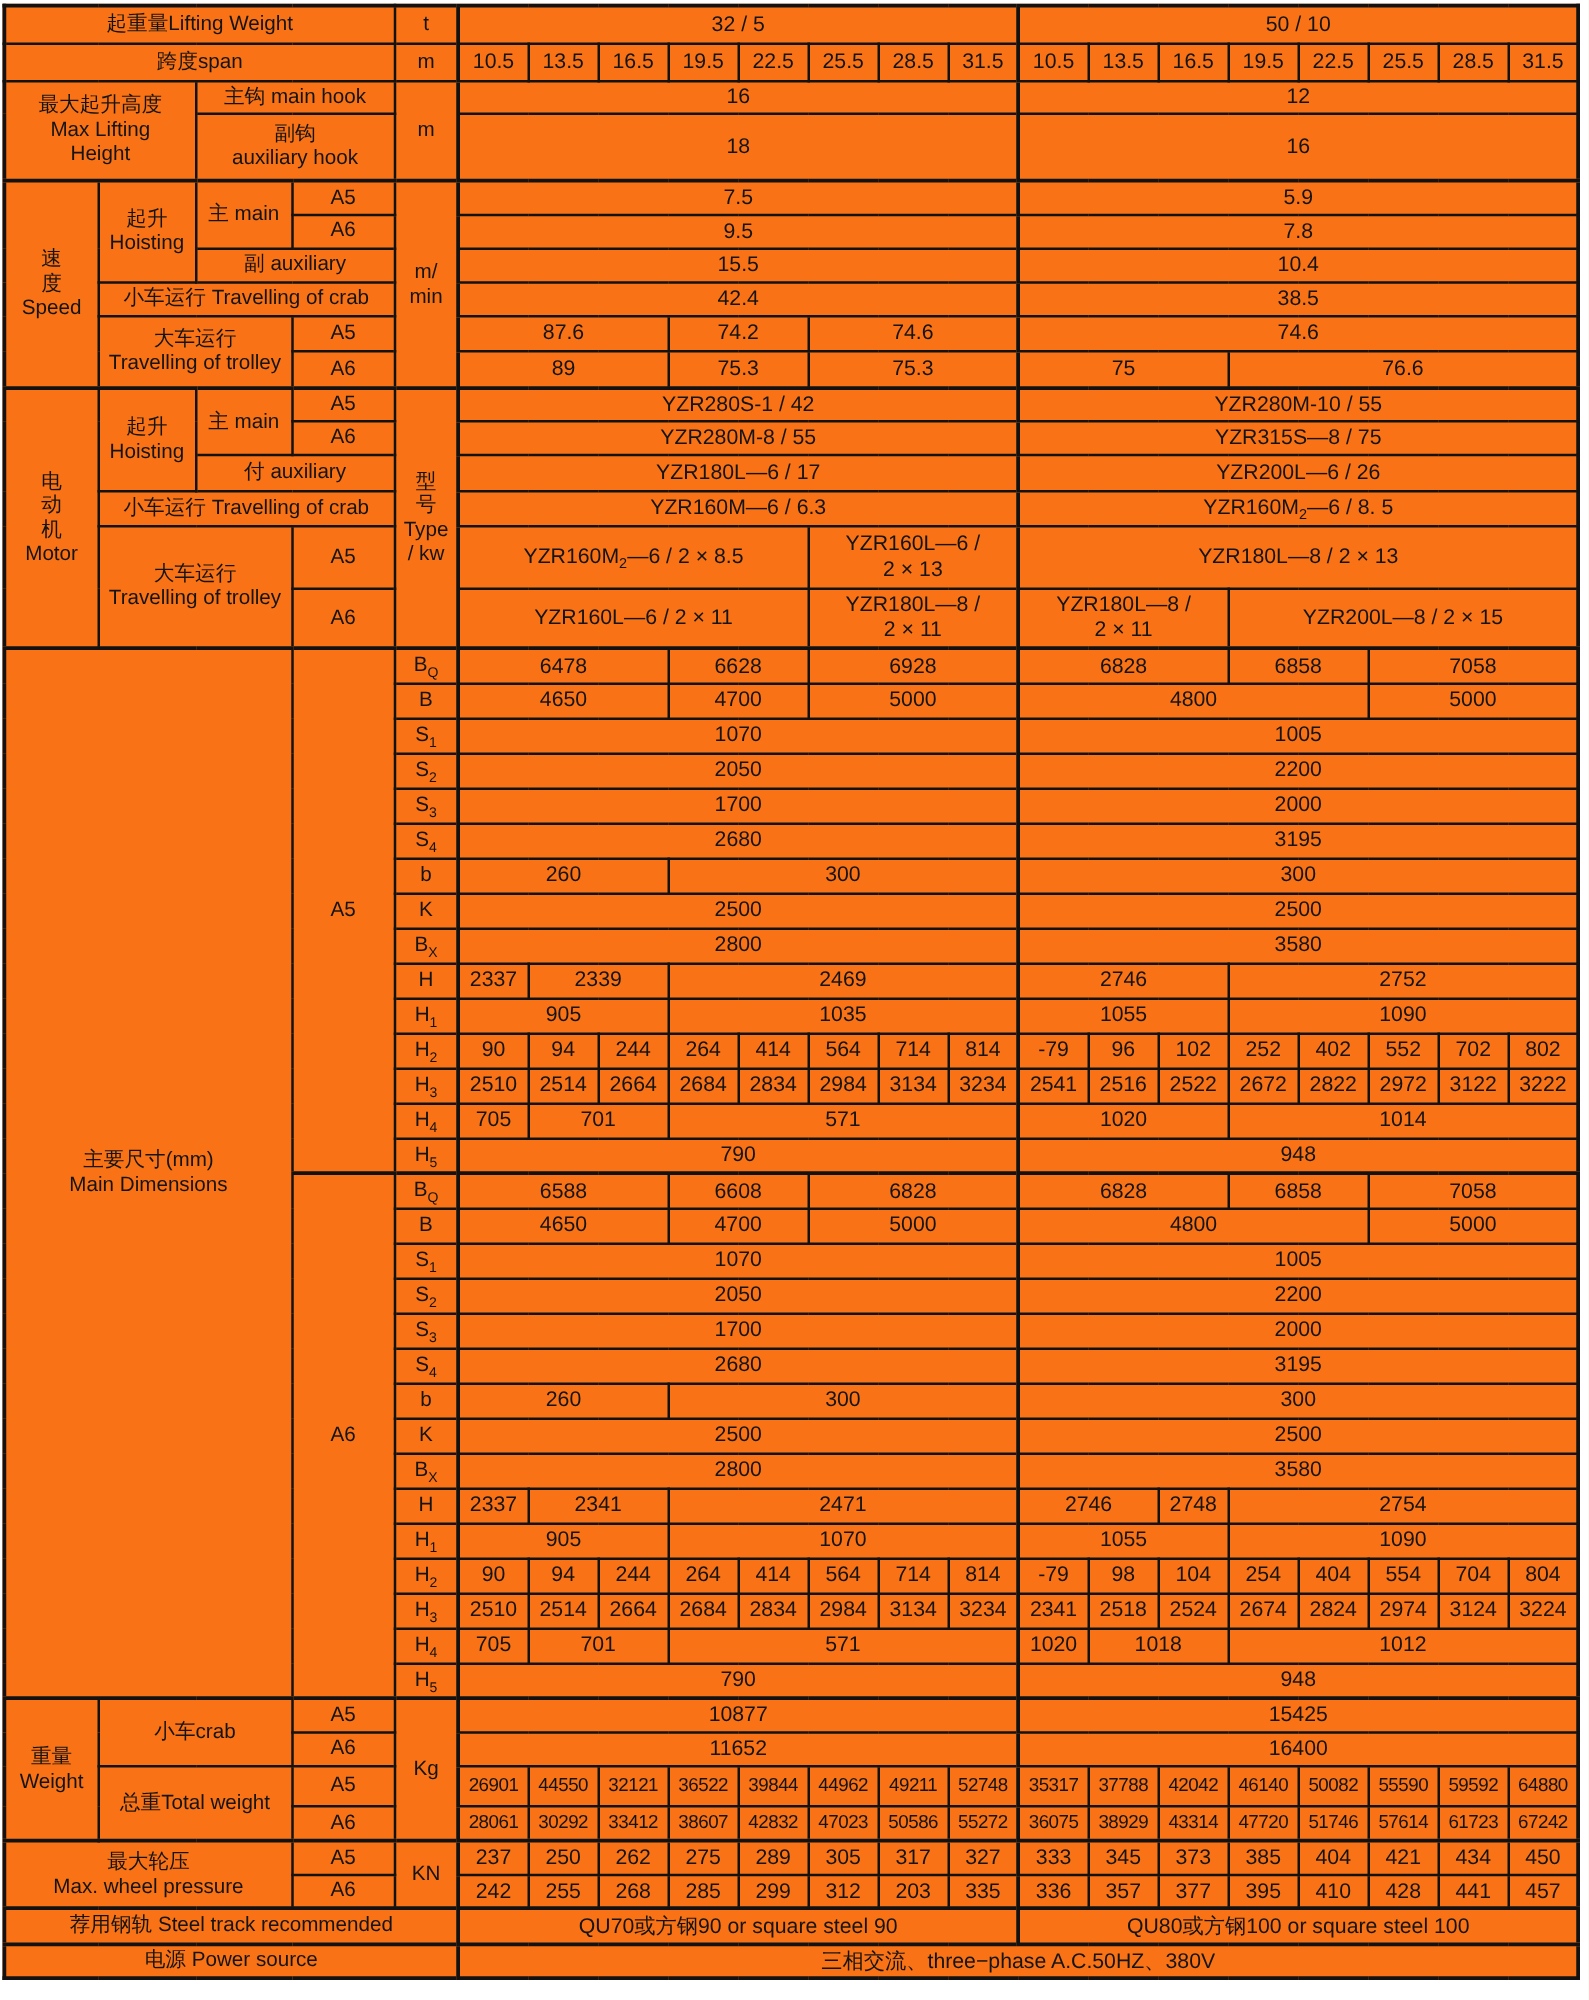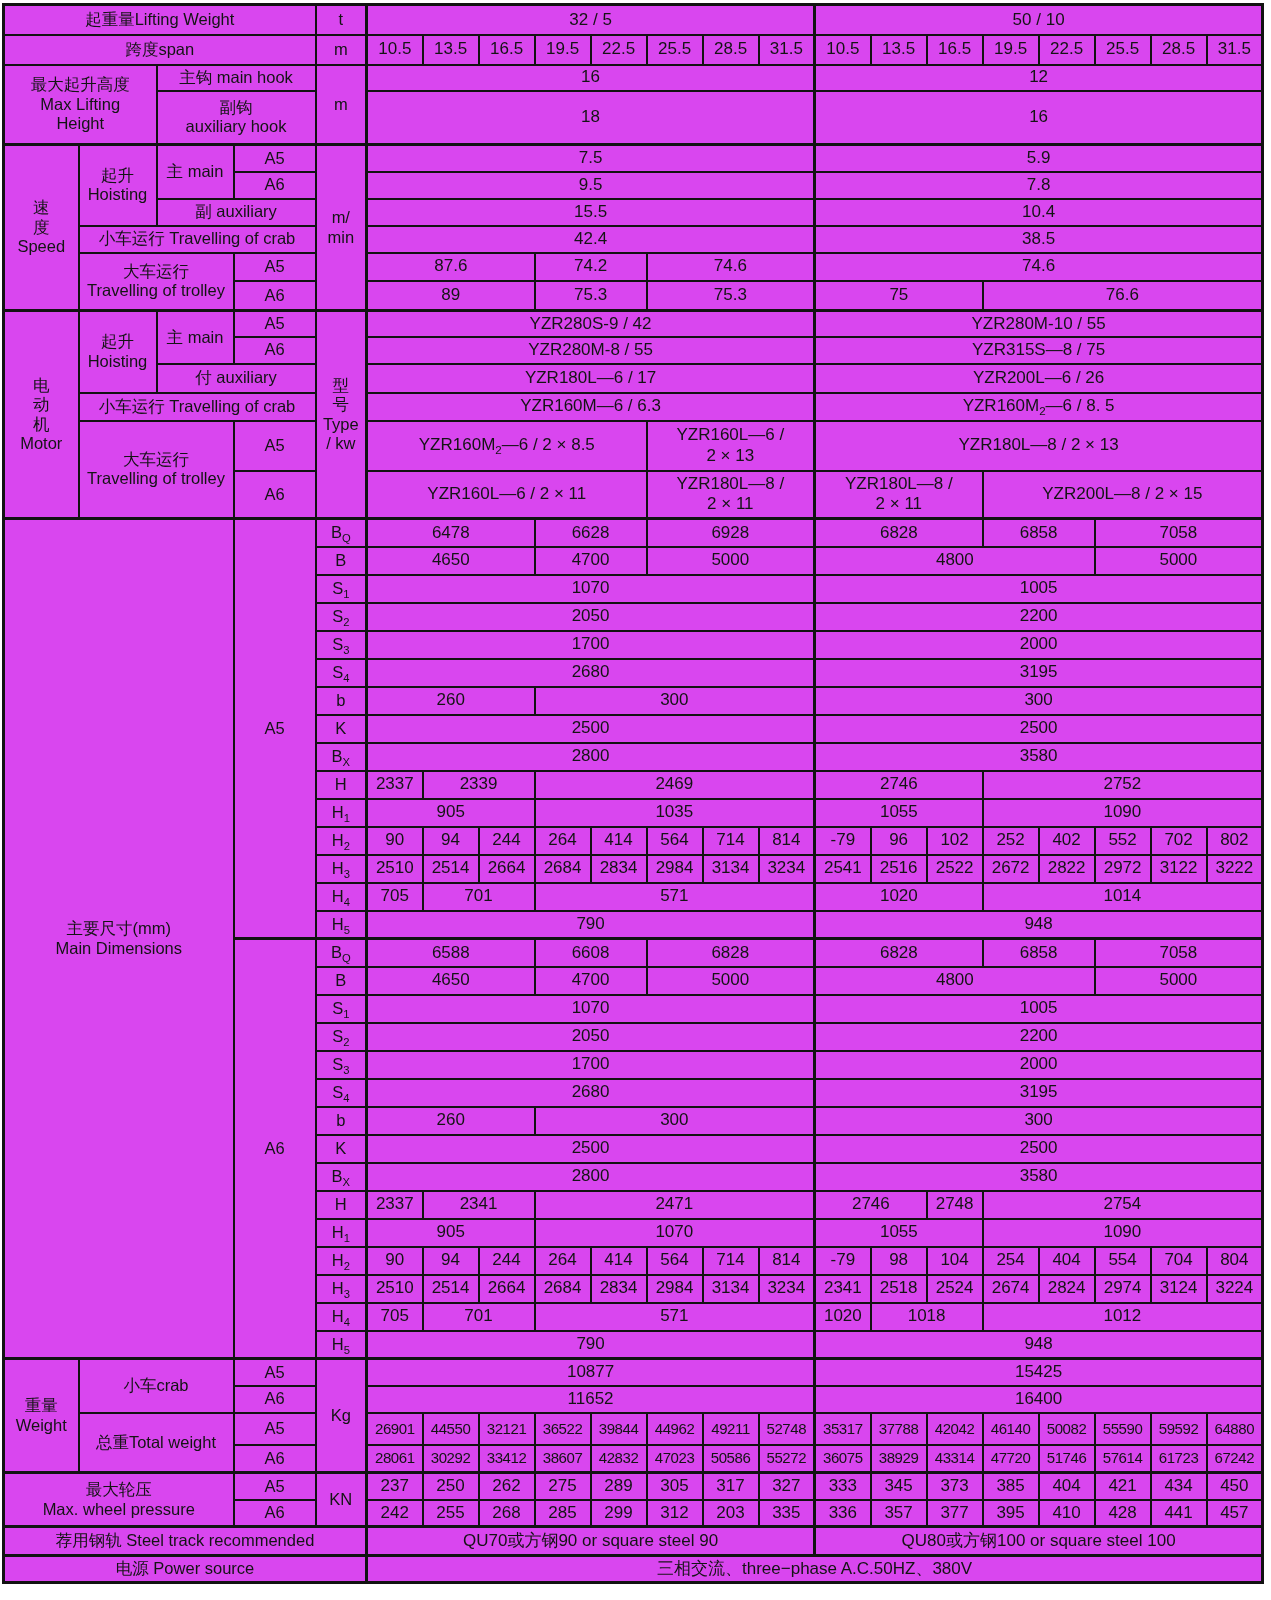--- a/index.html
+++ b/index.html
@@ -1,18 +1,18 @@
 <!DOCTYPE html>
 <html><head>
 <meta charset="utf-8">
 <style>
   html,body{margin:0;padding:0;background:#ffffff;}
   body{width:1271px;height:1600px;overflow:hidden;font-family:"Liberation Sans","DejaVu Sans",sans-serif;}
   .wrap{padding:3px 4px 0 2px;}
-  table{border-collapse:collapse;table-layout:fixed;width:1260px;border:3px solid #121212;background:#d946ef;}
+  table{border-collapse:collapse;table-layout:fixed;width:1260px;border:3px solid #121212;background:#f97316;}
   td{border:2px solid #121212;text-align:center;vertical-align:middle;padding:0 1px;color:#141414;
      font-size:17px;line-height:1.18;white-space:pre-line;overflow:hidden;}
   td.lbl{font-size:16.5px;}
   td.sm{font-size:15px;letter-spacing:-0.4px;}
   td.gL{border-left:3px solid #121212;}
   td.sep{border-top:3px solid #121212;}
   sub{font-size:68%;line-height:0;}
 </style>
 </head>
 <body>
@@ -135,21 +135,21 @@
 机
 Motor</td>
           <td rowspan="3" class="lbl sep">起升
 Hoisting</td>
           <td rowspan="2" class="lbl sep">主 main</td>
           <td class="lbl sep">A5</td>
           <td rowspan="6" class="lbl sep">型
 号
 Type
 / kw</td>
-          <td colspan="8" class="gL sep">YZR280S-9 / 42</td>
+          <td colspan="8" class="gL sep">YZR280S-1 / 42</td>
           <td colspan="8" class="gL sep">YZR280M-10 / 55</td>
         </tr>
         <tr style="height: 27px;">
           <td class="lbl">A6</td>
           <td colspan="8" class="gL">YZR280M-8 / 55</td>
           <td colspan="8" class="gL">YZR315S—8 / 75</td>
         </tr>
         <tr style="height: 29px;">
           <td colspan="2" class="lbl">付 auxiliary</td>
           <td colspan="8" class="gL">YZR180L—6 / 17</td>

